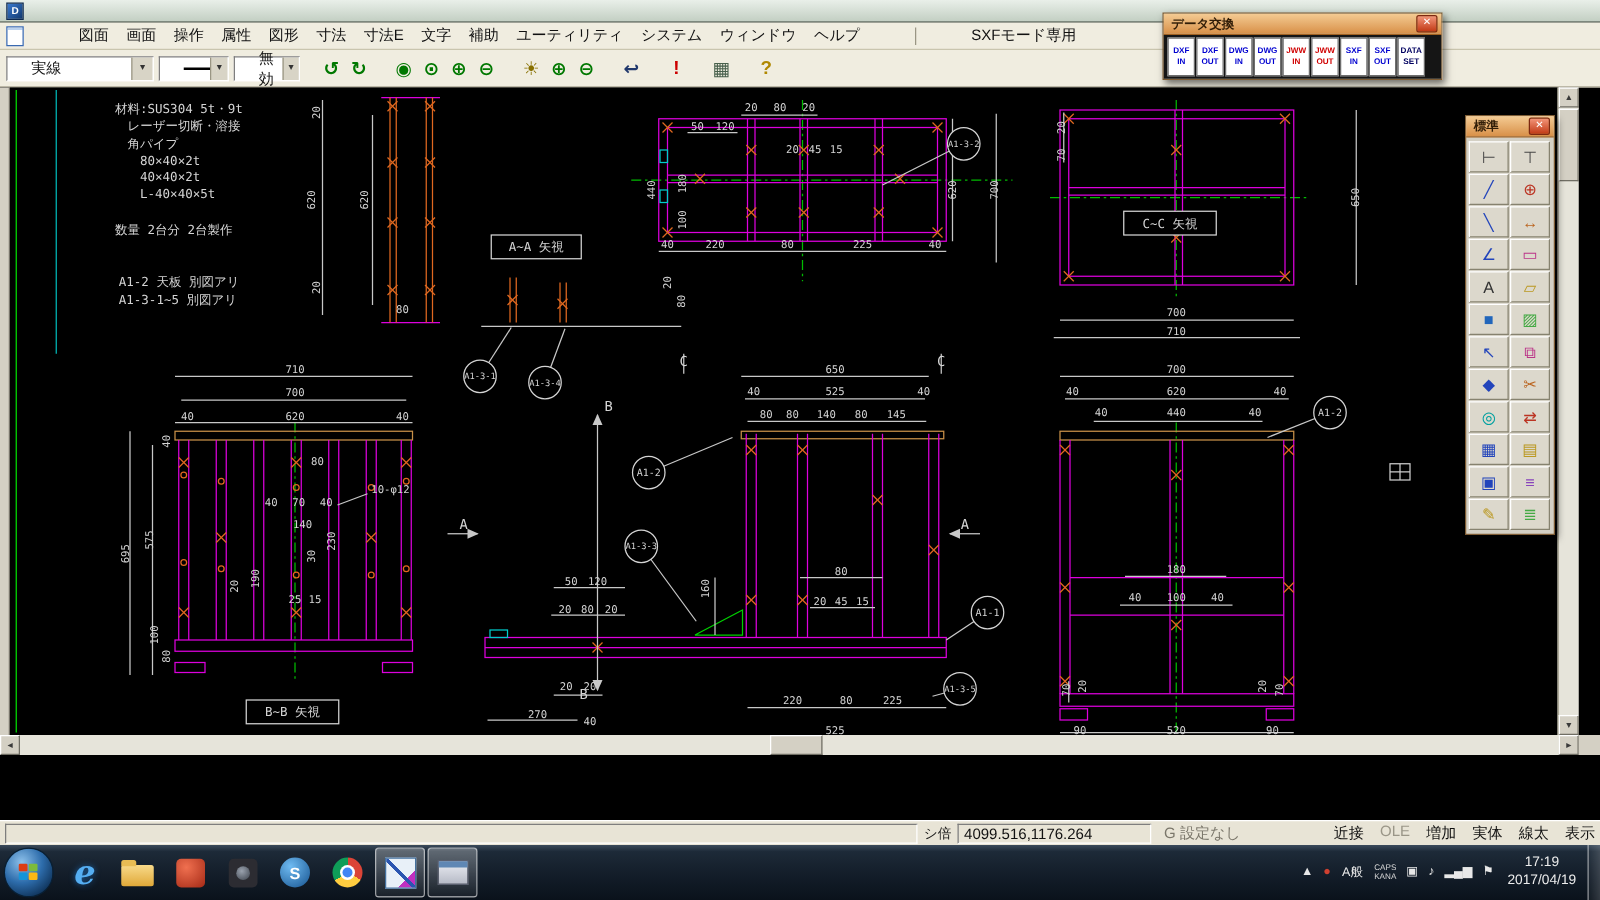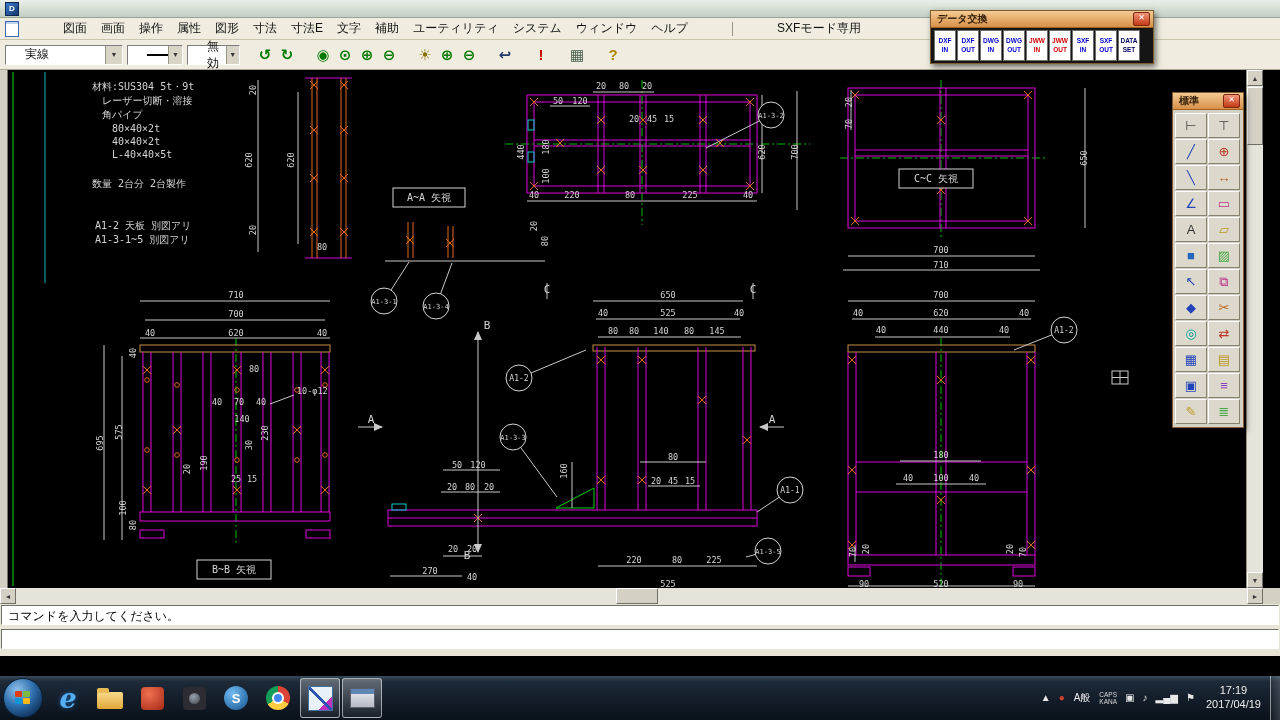--- a/index.html
+++ b/index.html
@@ -648,27 +648,37 @@
 
   <div id="hscroll">
     <div class="sb-btn hs-btn">◄</div>
     <div id="htrack">
       <div id="hthumb"></div>
     </div>
     <div class="sb-btn hs-btn">►</div>
   </div>
   <div id="hcorner"></div>
 
-  <div id="cmdarea">
-    <div class="cmd-row" id="cmd1">
-      <span>コマンドを入力してください。</span>
-    </div>
-    <div class="cmd-row" id="cmd2"></div>
+
+  <div id="statusbar">
+    <div class="sunken" id="msgfield"></div>
+    <span class="slabel">シ倍</span>
+    <div class="sunken" id="coordbox">
+      <span>4099.516,1176.264</span>
+    </div>
+    <span class="gridlbl">G 設定なし</span>
+    <div id="modes">
+        <span class="mode">近接</span>
+        <span class="mode off">OLE</span>
+        <span class="mode">増加</span>
+        <span class="mode">実体</span>
+        <span class="mode">線太</span>
+        <span class="mode">表示</span>
+      </div>
   </div>
-
 
   <div id="taskbar">
     <div id="start-orb">
       <div class="flag">
         <i class="fr"></i>
           <i class="fg"></i>
           <i class="fb"></i>
           <i class="fy"></i>
       </div>
     </div>

